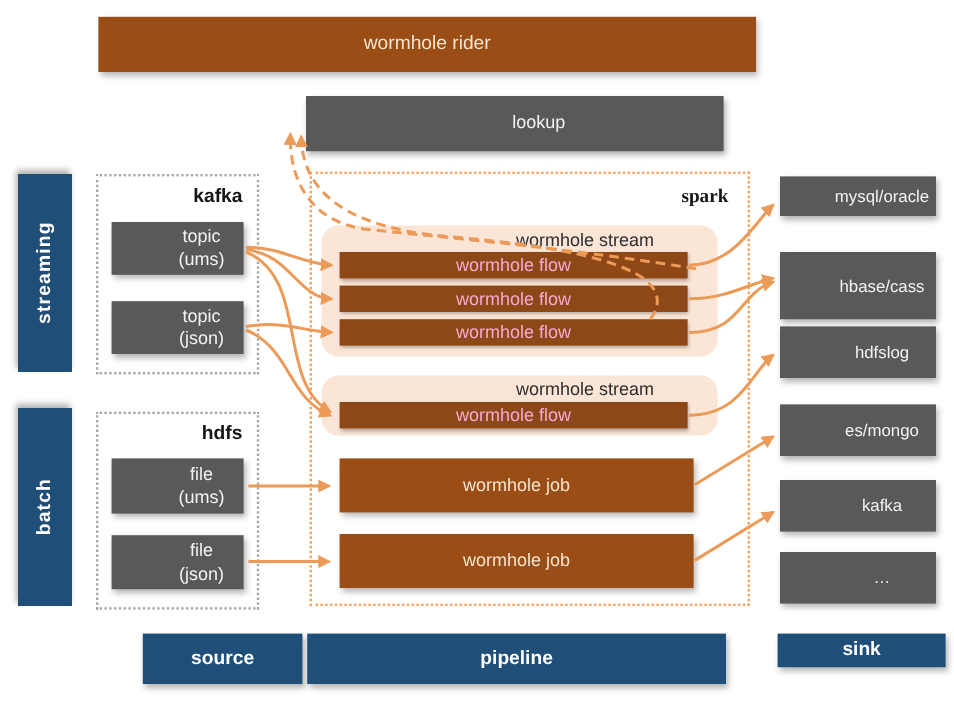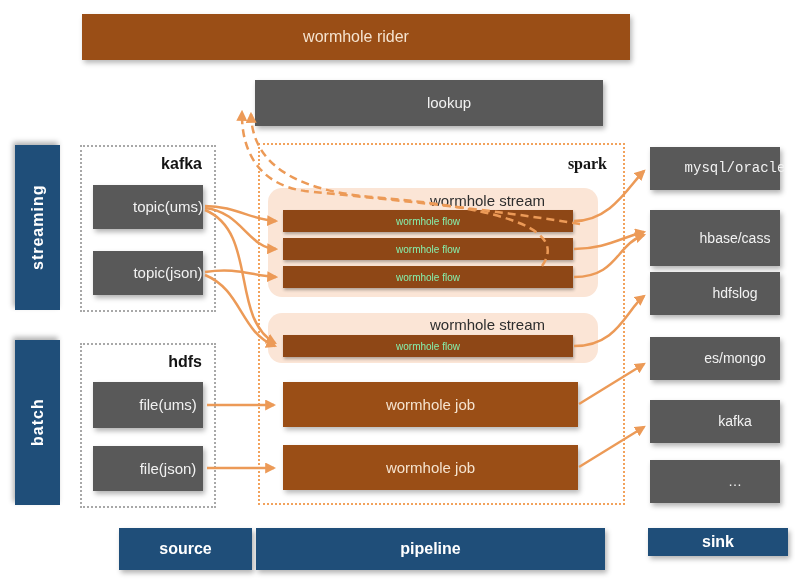--- a/index.html
+++ b/index.html
@@ -3,36 +3,36 @@
 <meta charset="utf-8">
 <style>
   html,body{margin:0;padding:0;}
   body{
     width:795px;height:587px;position:relative;background:#ffffff;
     font-family:"Liberation Sans", sans-serif;overflow:hidden;
   }
   *{box-sizing:border-box;}
   .abs{position:absolute;}
   .grayBox{
-    background:#595959;color:#f2f2f2;display:flex;flex-direction:row;
+    background:#595959;color:#f2f2f2;display:flex;flex-direction:column;
     align-items:center;justify-content:center;text-align:center;
     box-shadow:2px 3px 5px rgba(0,0,0,.3);font-size:15px;line-height:1.3;padding-left:40px;
   }
   .blueBox{
     background:#1f4e79;color:#ffffff;font-weight:bold;display:flex;
     align-items:center;justify-content:center;
     box-shadow:2px 3px 5px rgba(0,0,0,.3);font-size:16px;
   }
   .brownBox{
     background:#9a4e16;color:#f5e3cf;display:flex;align-items:center;
     justify-content:center;box-shadow:2px 3px 5px rgba(0,0,0,.28);font-size:16px;
   }
   .flowBar{
-    background:#8e4716;color:#86efac;display:flex;align-items:center;
-    justify-content:center;font-size:10px;box-shadow:1px 2px 3px rgba(0,0,0,.3);
+    background:#8e4716;color:#f9a8d4;display:flex;align-items:center;
+    justify-content:center;font-size:15px;box-shadow:1px 2px 3px rgba(0,0,0,.3);
     z-index:3;
   }
   .dashedGray{border:2px dotted #a8a8a8;background:transparent;}
   .dashedOrange{border:2px dotted #f2a25c;background:transparent;}
   .groupLabel{
     position:absolute;font-weight:bold;color:#141414;font-size:16px;
   }
   .streamBox{background:#fbe5d6;border-radius:14px;z-index:2;}
   .streamLabel{position:absolute;color:#2e2e2e;font-size:15px;z-index:3;}
   .vlabel{
@@ -106,21 +106,21 @@
   <span>wormhole flow</span>
 </div>
 
 <div class="abs brownBox" style="left:283px;top:382px;width:295px;height:45px;font-size:15px;">
   <span>wormhole job</span>
 </div>
 <div class="abs brownBox" style="left:283px;top:445px;width:295px;height:45px;font-size:15px;">
   <span>wormhole job</span>
 </div>
 
-<div class="abs grayBox" style="left:650px;top:147px;width:130px;height:43px;font-size:14px;font-family:Liberation Mono, monospace;">
+<div class="abs grayBox" style="left:650px;top:147px;width:130px;height:33px;font-size:14px;">
   <span>mysql/oracle</span>
 </div>
 <div class="abs grayBox" style="left:650px;top:210px;width:130px;height:56px;font-size:14px;">
   <span>hbase/cass</span>
 </div>
 <div class="abs grayBox" style="left:650px;top:272px;width:130px;height:43px;font-size:14px;">
   <span>hdfslog</span>
 </div>
 <div class="abs grayBox" style="left:650px;top:337px;width:130px;height:43px;font-size:14px;">
   <span>es/mongo</span>

